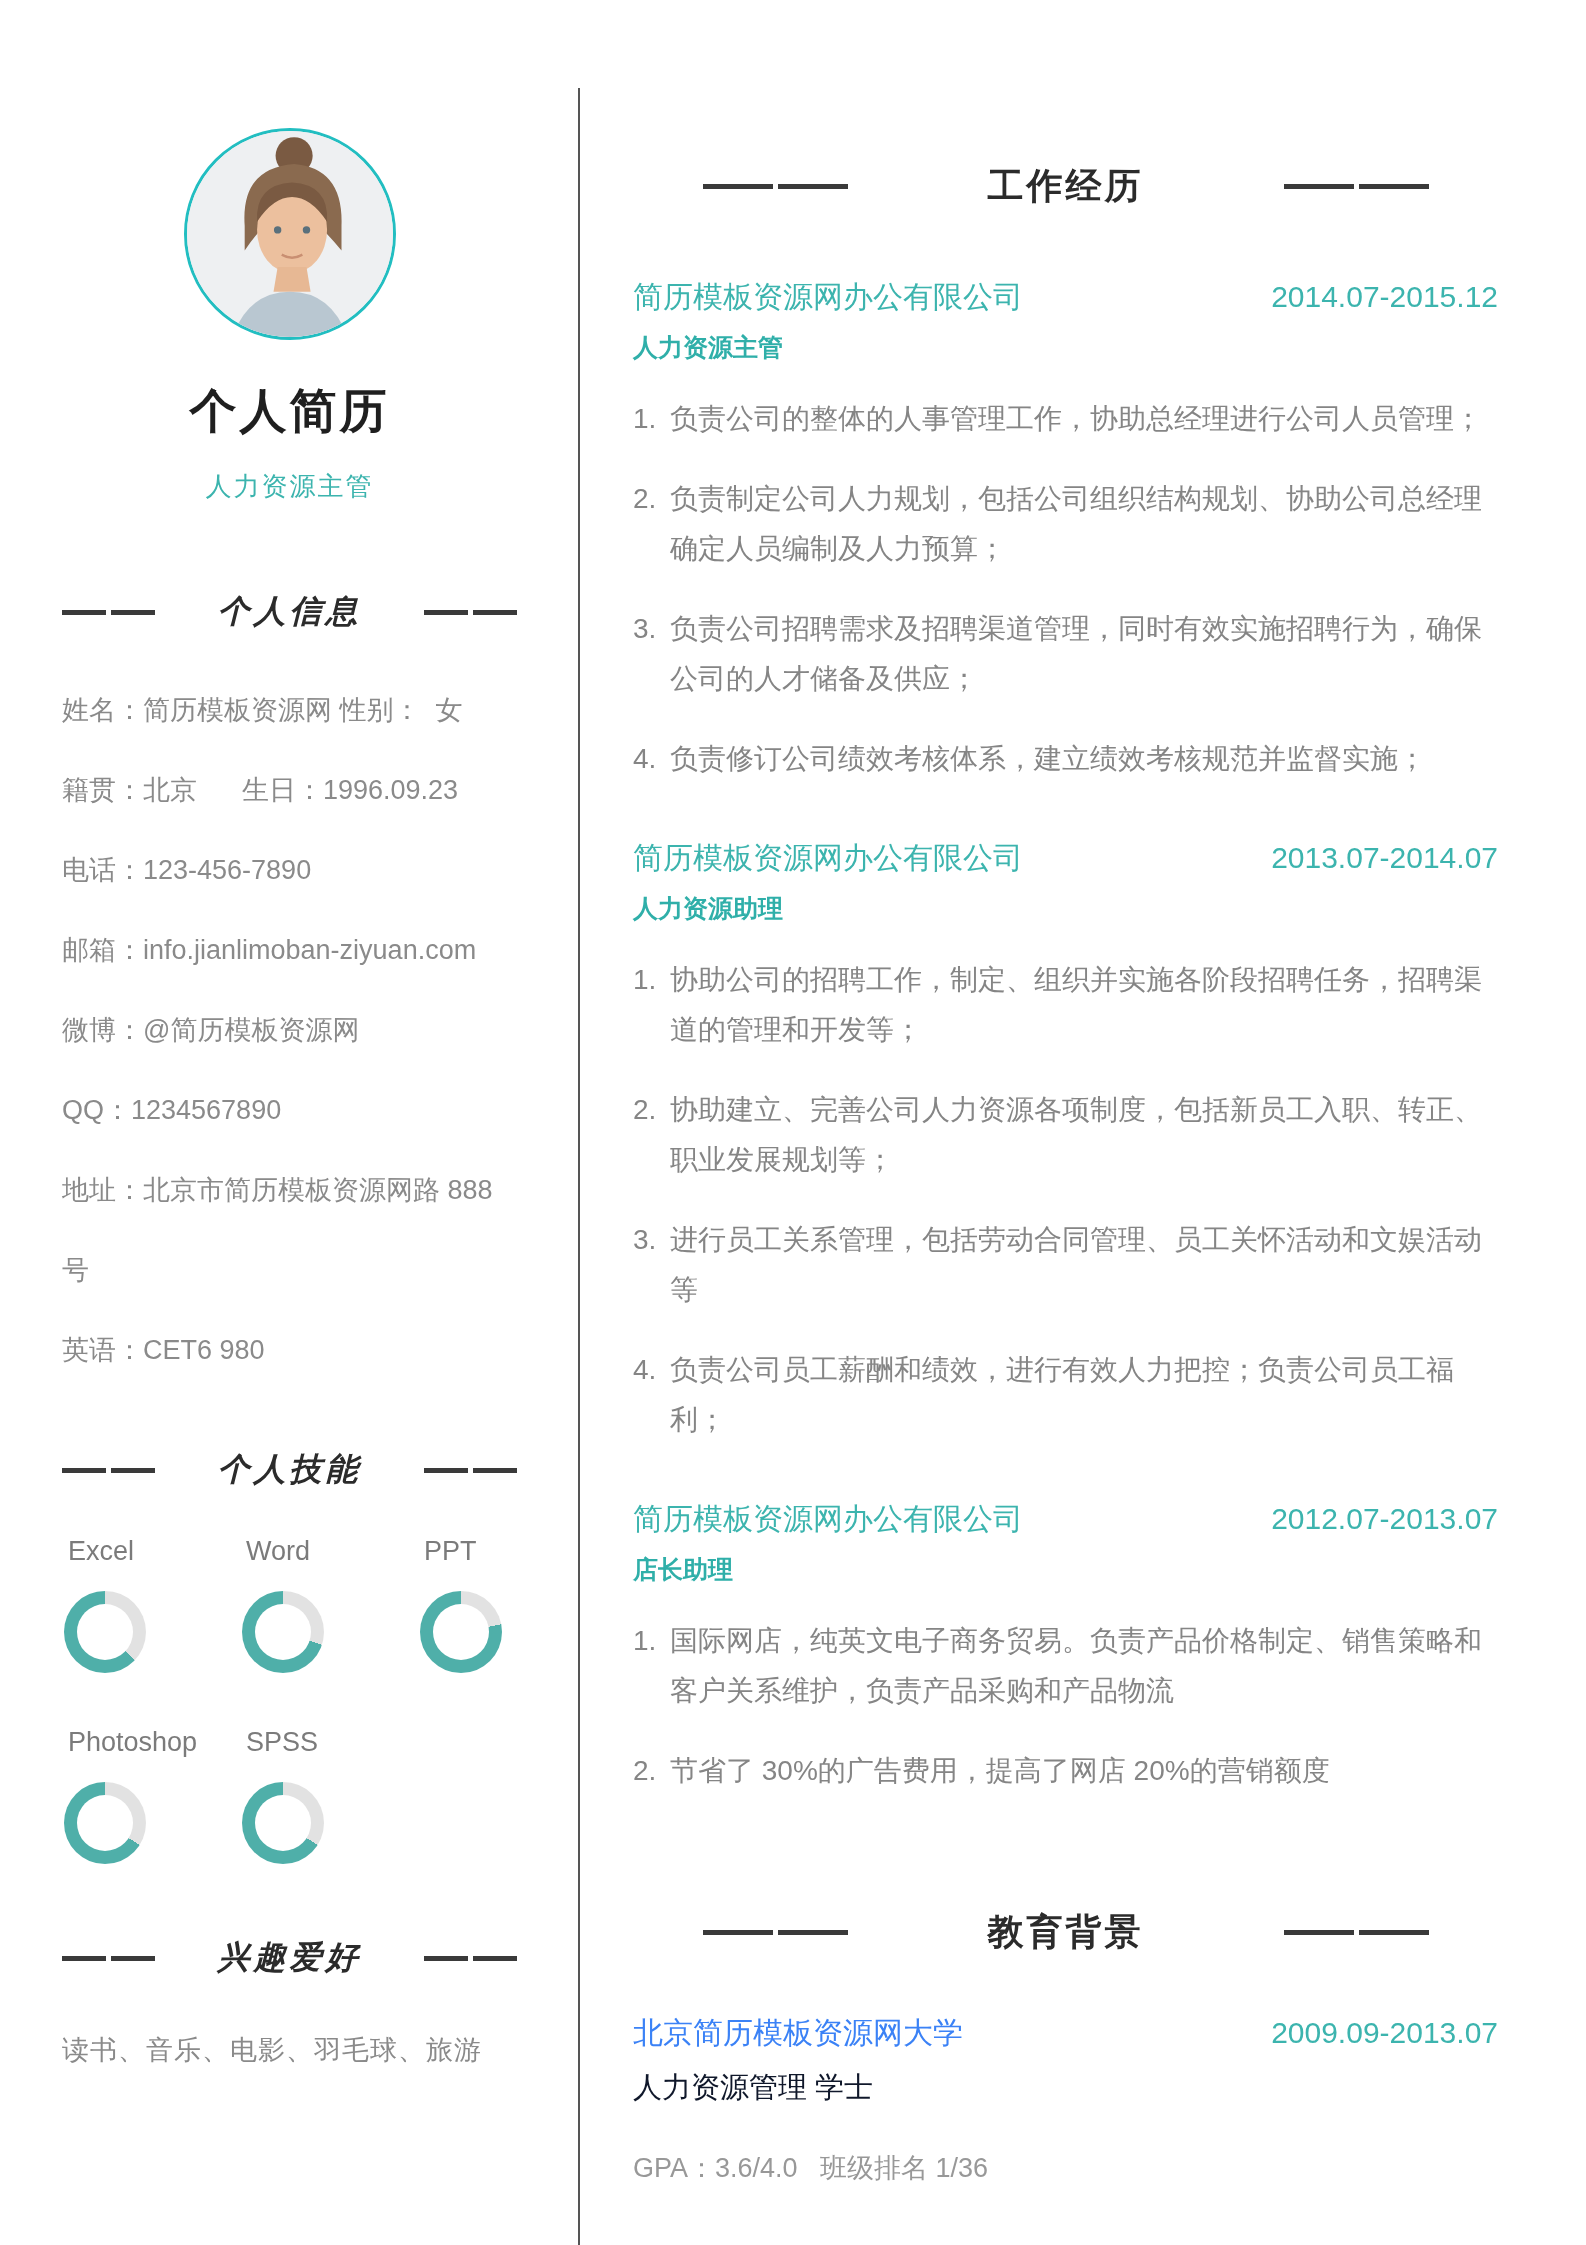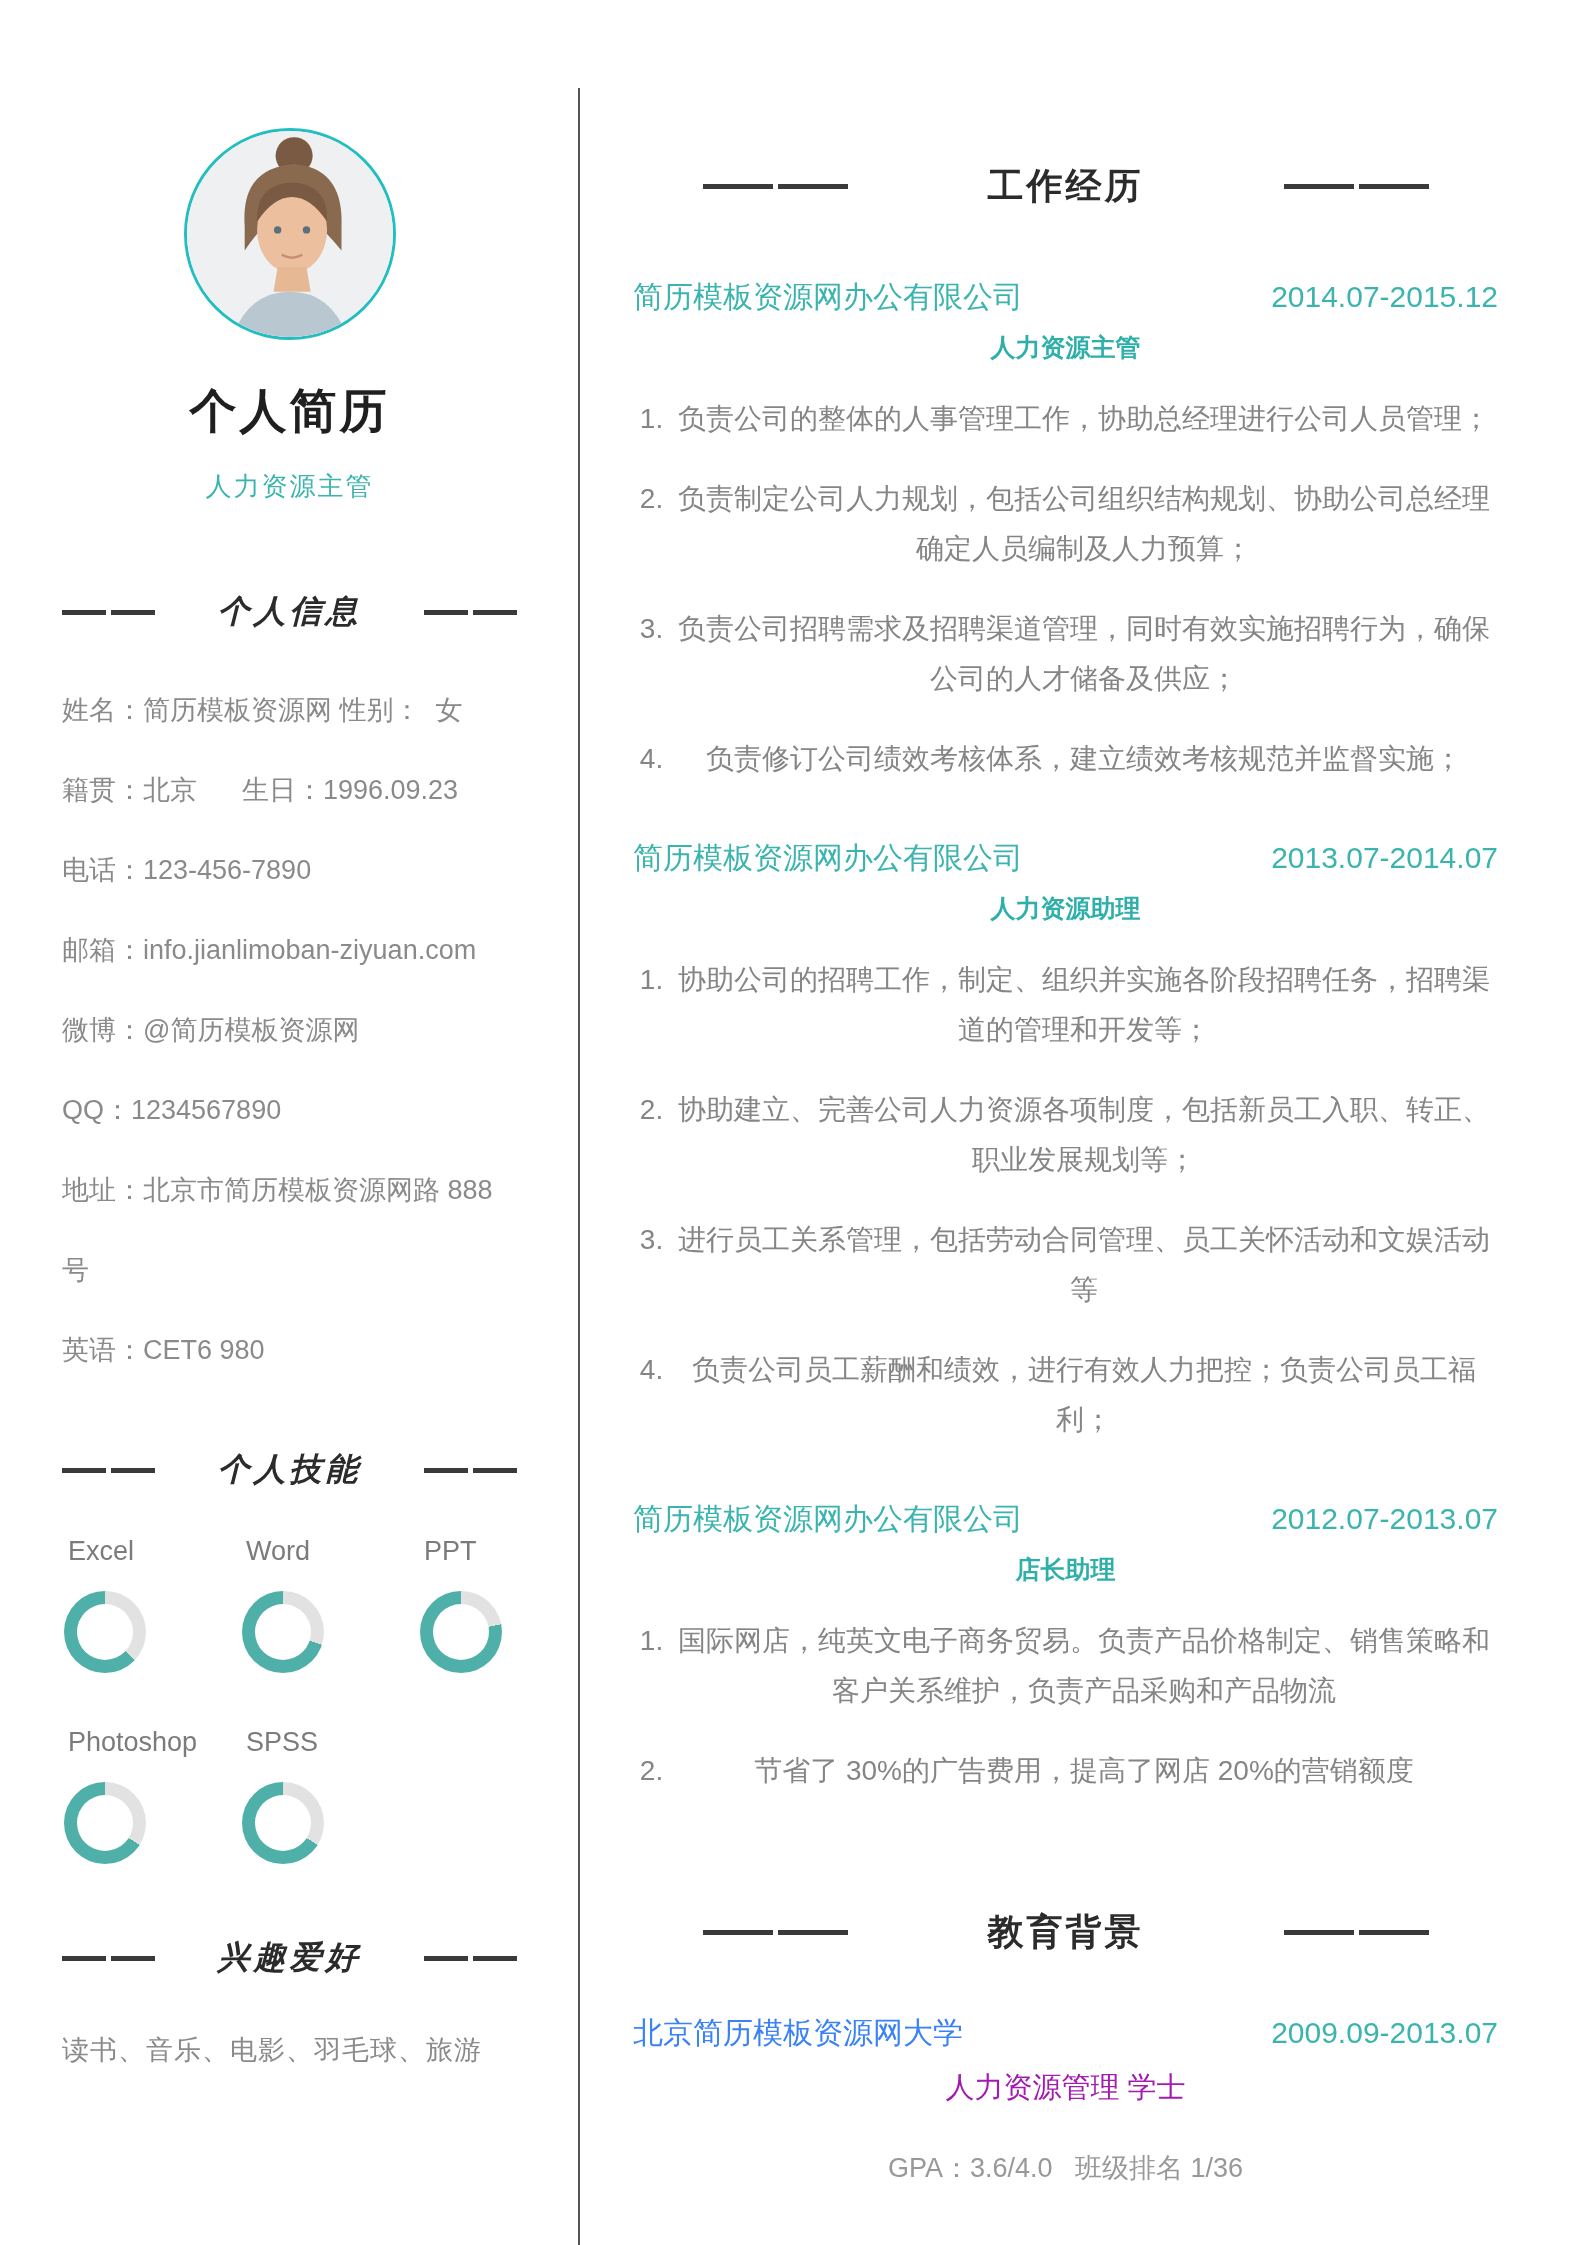--- a/index.html
+++ b/index.html
@@ -38,42 +38,42 @@
   .side-header.skills{margin-top:58px;}
   .skills-grid{margin-top:44px;display:grid;grid-template-columns:178px 178px 178px;row-gap:54px;}
   .skill-label{font-size:27px;color:#7b7b7b;margin:0 0 24px 6px;}
   .donut{width:82px;height:82px;border-radius:50%;position:relative;margin-left:2px;}
   .donut::after{content:"";position:absolute;inset:13px;background:#fff;border-radius:50%;}
 
   .side-header.hobbies{margin-top:72px;gap:7px;}
   .hobbies-text{margin-top:52px;font-size:27px;color:#8a8a8a;letter-spacing:1px;}
 
   
-  .right{flex:1;padding:162px 88px 16px 54px;text-align:center;}
+  .right{flex:1;padding:162px 88px 16px 54px;}
   .main-header{display:flex;align-items:center;justify-content:center;gap:140px;}
   .main-header .title{font-size:36px;font-weight:800;color:#2b2b2b;letter-spacing:3px;}
 
   .job{margin-top:0;}
   .work-body{margin-top:66px;}
   .company-row{display:flex;justify-content:space-between;align-items:baseline;}
   .company{font-size:30px;font-weight:500;color:#3CB4AE;}
   .date{font-size:30px;font-weight:400;color:#3CB4AE;}
   .role{margin-top:13px;font-size:25px;font-weight:700;color:#2FAFA9;}
   .bullets{margin-top:30px;counter-reset:b;}
   .bullet{display:flex;font-size:28px;color:#858585;line-height:50px;}
   .bullet + .bullet{margin-top:30px;}
   .bullet::before{counter-increment:b;content:counter(b) ".";flex:0 0 37px;color:#858585;}
   .bullet .txt{flex:1;}
   .job{margin-bottom:54px;}
 
   .edu-header{margin-top:112px;}
   .edu-body{margin-top:56px;}
   .school-row{display:flex;justify-content:space-between;align-items:baseline;}
   .school{font-size:30px;font-weight:500;color:#3b82f6;}
-  .degree{margin-top:14px;font-size:29px;color:#a21caf;}
+  .degree{margin-top:14px;font-size:29px;color:#0f172a;}
   .gpa{margin-top:42px;font-size:27px;color:#989898;white-space:pre-wrap;}
 </style>
 </head>
 <body>
 
 <div class="page">
 
   <div class="left">
 
     <div class="photo-ring">

